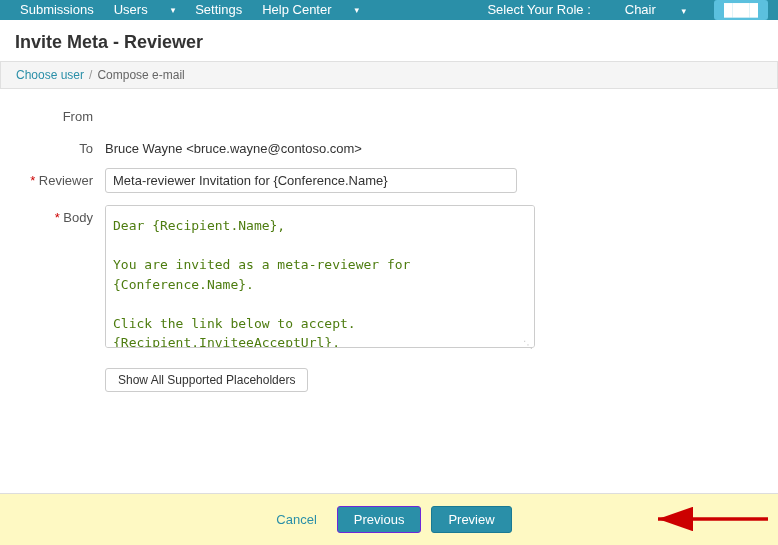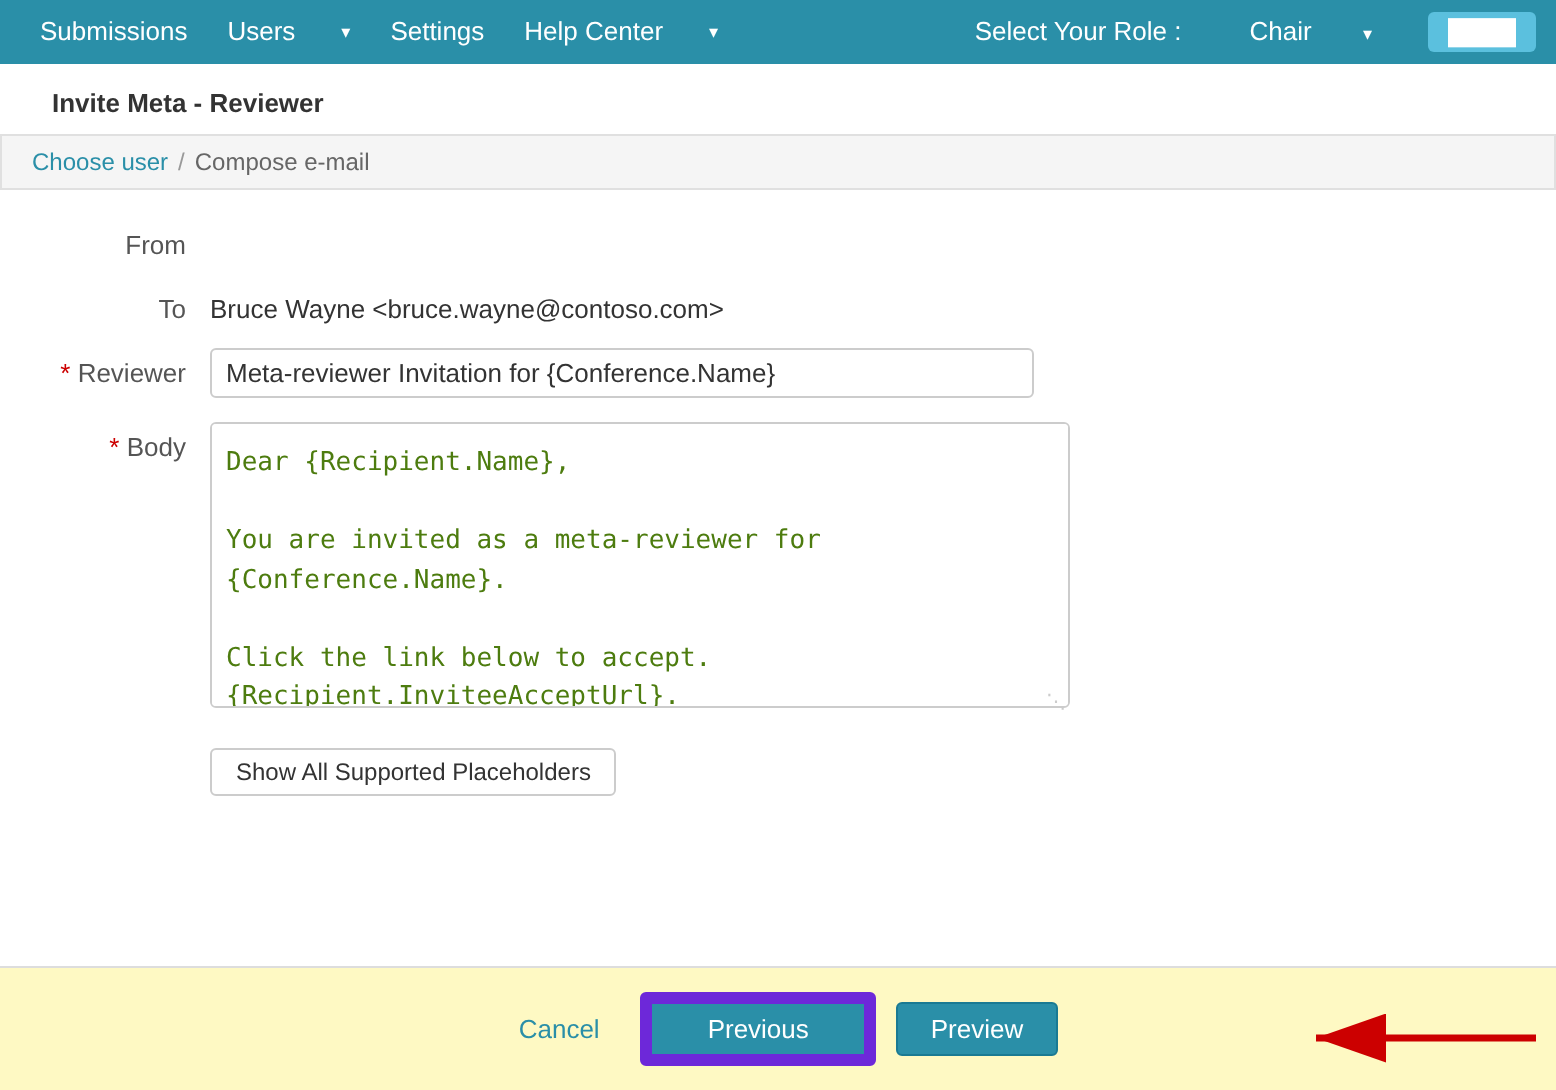--- a/index.html
+++ b/index.html
@@ -3,21 +3,21 @@
   <meta charset="utf-8">
   <style>
     * { box-sizing: border-box; margin: 0; padding: 0; }
     body { font-family: Arial, sans-serif; font-size: 13px; background: #fff; width: 778px; min-height: 545px; overflow: hidden; }
 
     
     .top-nav {
       background: #2a8fa8;
       display: flex;
       align-items: center;
-      height: 32px;
+      height: 20px;
       padding: 0 10px;
     }
     .top-nav a, .top-nav span {
       color: #fff;
       text-decoration: none;
       padding: 0 10px;
       font-size: 13px;
       cursor: pointer;
       line-height: 32px;
       display: inline-block;
@@ -32,22 +32,22 @@
       display: flex;
       align-items: center;
     }
     .top-nav .role-label {
       color: #fff;
       font-size: 13px;
     }
 
     
     .page-title {
-      padding: 12px 15px 8px 26px;
-      font-size: 13px;
+      padding: 12px 15px 8px 15px;
+      font-size: 18px;
       font-weight: bold;
       color: #333;
     }
 
     
     .breadcrumb-bar {
       background: #f5f5f5;
       border: 1px solid #e0e0e0;
       padding: 6px 15px;
       font-size: 12px;
@@ -170,23 +170,23 @@
       background: transparent;
       border: none;
       color: #2a8fa8;
       cursor: pointer;
       font-size: 13px;
       padding: 5px 10px;
       text-decoration: none;
     }
     .btn-previous {
       background: #2a8fa8;
-      border: 6px solid #6d28d9;
-      color: #fff;
-      padding: 5px 28px;
+      border: 1px solid #6d28d9;
+      color: #fff;
+      padding: 5px 16px;
       border-radius: 3px;
       cursor: pointer;
       font-size: 13px;
     }
     .btn-preview {
       background: #2a8fa8;
       border: 1px solid #1a7a93;
       color: #fff;
       padding: 5px 16px;
       border-radius: 3px;

